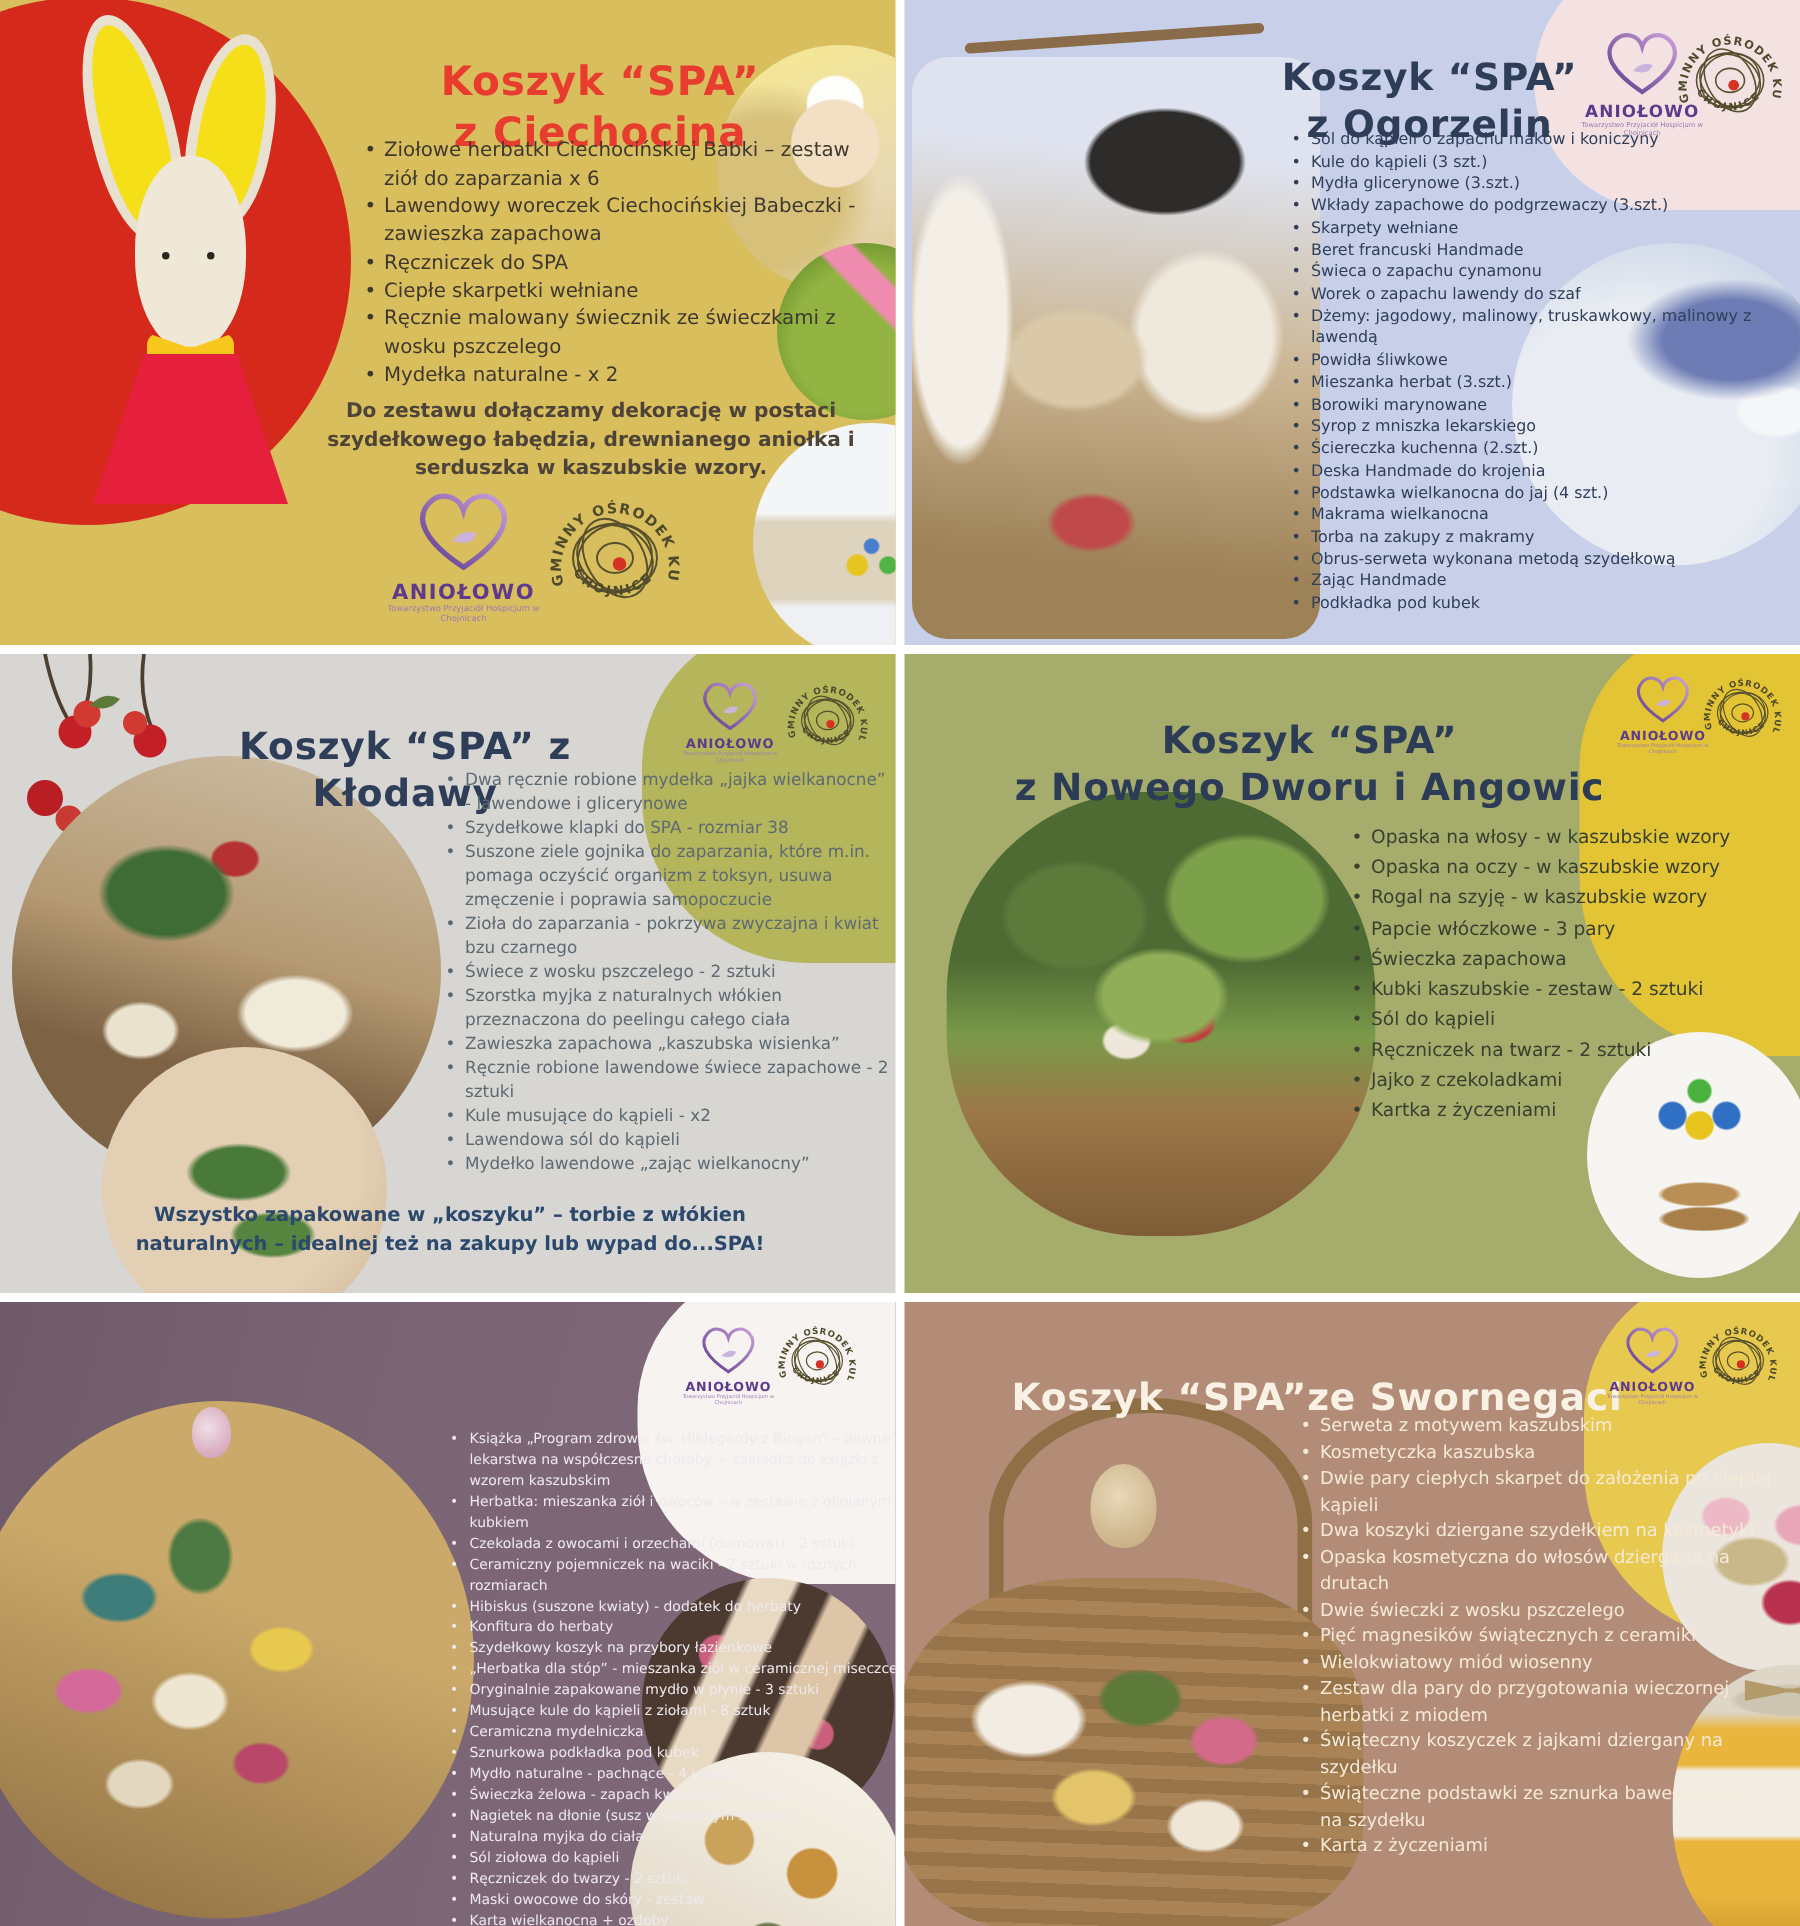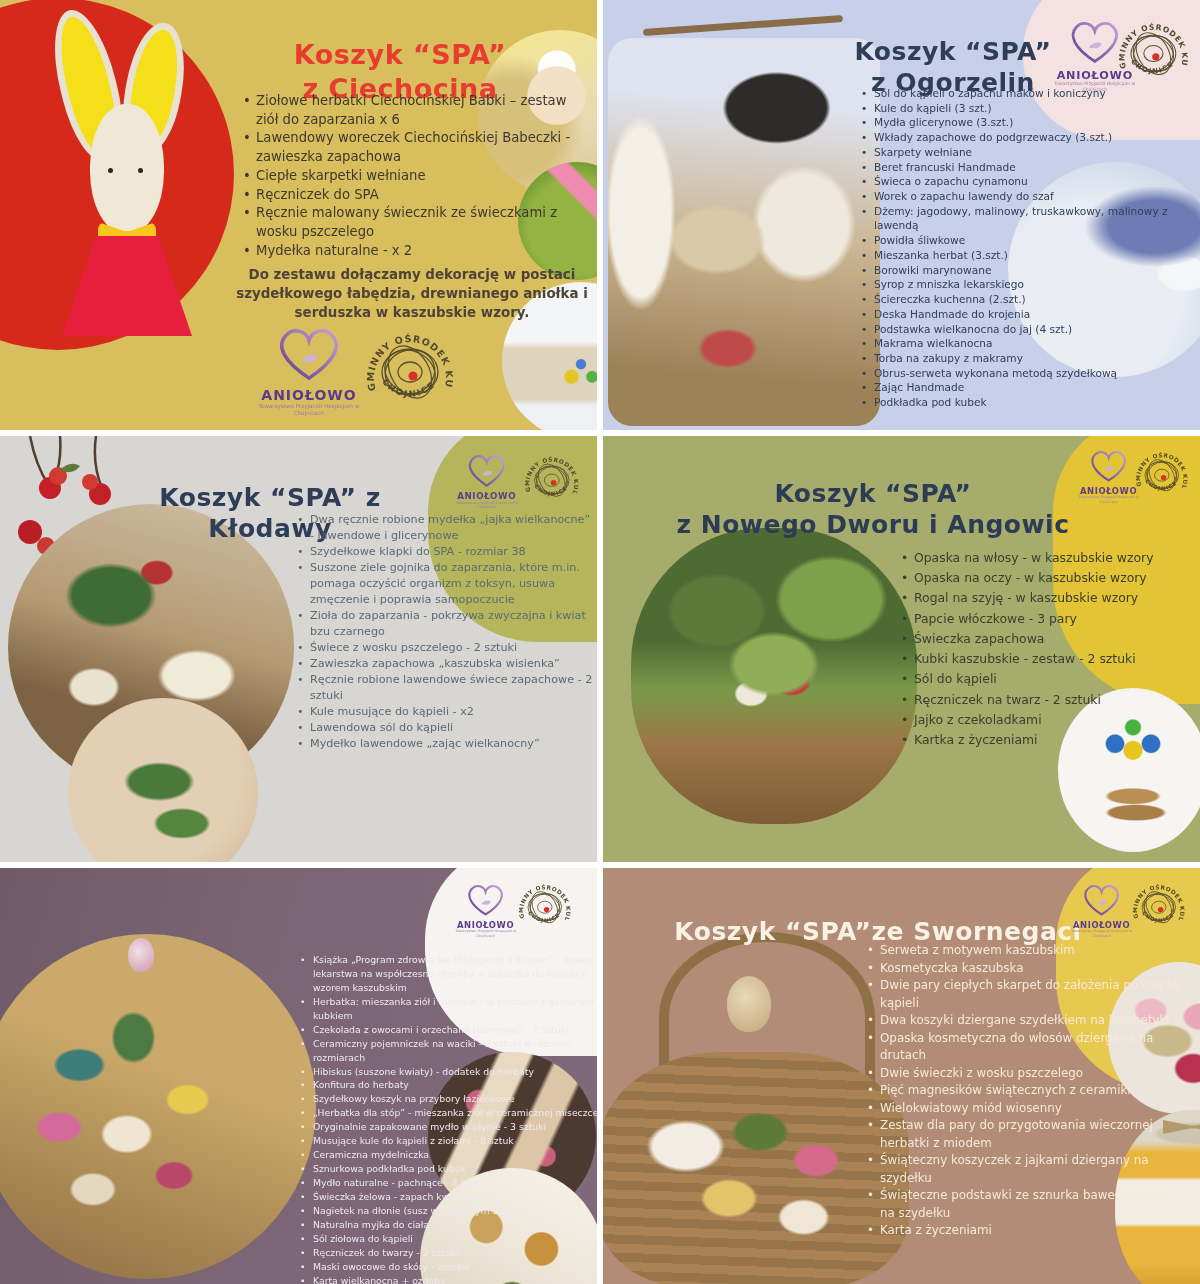--- a/index.html
+++ b/index.html
@@ -26,21 +26,21 @@
   ul.items li{position:relative;padding-left:13px;}
   ul.items li::before{content:"•";position:absolute;left:0;top:0;}
   .p1 .items{left:243px;top:92px;width:345px;font-size:13.2px;line-height:1.42;color:#3e382e;}
   .p2 .items{left:258px;top:86px;width:320px;font-size:10.6px;line-height:1.39;color:#2f3f5a;}
   .p3 .items{left:297px;top:76px;width:300px;font-size:11.2px;line-height:1.43;color:#5d6a72;}
   .p4 .items{left:298px;top:112px;width:295px;font-size:12.4px;line-height:1.63;color:#38402f;}
   .p5 .items{left:300px;top:68px;width:300px;font-size:9.3px;line-height:1.5;color:#efe9ee;margin-top:17px;}
   .p6 .items{left:264px;top:74px;width:315px;font-size:11.9px;line-height:1.47;color:#f5ead8;}
 
   .note{position:absolute;font-weight:bold;text-align:center;margin:0;}
-  .p1 .note{left:226px;top:266px;width:372px;font-size:13.4px;line-height:1.4;color:#4d4338;}
+  .p1 .note{left:208px;top:266px;width:372px;font-size:13.4px;line-height:1.4;color:#4d4338;}
   .p3 .note{left:85px;top:366px;width:430px;font-size:13px;line-height:1.45;color:#2c486d;}
 
   
   .blob{position:absolute;}
   .red-circle{left:-118px;top:-2px;width:352px;height:352px;border-radius:50%;background:#d5291c;}
   .blob-pink{left:420px;top:-28px;width:220px;height:168px;border-radius:80px 0 0 84px;background:#f3e2e1;}
   .blob-olive{left:428px;top:-20px;width:200px;height:226px;border-radius:95px 0 0 110px;background:#b5b65b;}
   .blob-yellow4{left:450px;top:-20px;width:180px;height:288px;border-radius:95px 0 0 120px;background:#e3c434;}
   .blob-white5{left:425px;top:-24px;width:205px;height:212px;border-radius:95px 0 0 105px;background:#f6f3f0;}
   .blob-yellow6{left:453px;top:-20px;width:178px;height:246px;border-radius:95px 0 0 115px;background:#e6c94e;}
@@ -208,22 +208,22 @@
     <div class="ph round c-angel"></div>
     <div class="ph round c-egg"></div>
     <div class="ph round c-candle"></div>
     <h2 class="title">
       <span class="t1">Koszyk “SPA”</span>
       <span class="t2">z Ciechocina</span>
     </h2>
     <ul class="items">
         <li>Ziołowe herbatki Ciechocińskiej Babki – zestaw ziół do zaparzania x 6</li>
         <li>Lawendowy woreczek Ciechocińskiej Babeczki - zawieszka zapachowa</li>
+        <li>Ręczniczek do SPA</li>
         <li>Ciepłe skarpetki wełniane</li>
-        <li>Ręczniczek do SPA</li>
         <li>Ręcznie malowany świecznik ze świeczkami z wosku pszczelego</li>
         <li>Mydełka naturalne - x 2</li>
       </ul>
     <p class="note">Do zestawu dołączamy dekorację w postaci szydełkowego łabędzia, drewnianego aniołka i serduszka w kaszubskie wzory.</p>
     <div class="lg lg-an" style="left:253px;top:324px;">
       <svg width="78" height="58" viewBox="0 0 80 60">
         <defs>
             <linearGradient id="hg1" x1="0" y1="1" x2="1" y2="0">
           <stop offset="0" stop-color="#5e3a8c"></stop>
               <stop offset="1" stop-color="#c9a0d8"></stop>
@@ -333,26 +333,28 @@
     <div class="ph round c-feet3"></div>
     <h2 class="title">
       <span class="t1">Koszyk “SPA” z Kłodawy</span>
     </h2>
     <ul class="items">
         <li>Dwa ręcznie robione mydełka „jajka wielkanocne” - lawendowe i glicerynowe</li>
         <li>Szydełkowe klapki do SPA - rozmiar 38</li>
         <li>Suszone ziele gojnika do zaparzania, które m.in. pomaga oczyścić organizm z toksyn, usuwa zmęczenie i poprawia samopoczucie</li>
         <li>Zioła do zaparzania - pokrzywa zwyczajna i kwiat bzu czarnego</li>
         <li>Świece z wosku pszczelego - 2 sztuki</li>
+        <li>Szorstka myjka z naturalnych włókien przeznaczona do peelingu całego ciała</li>
         <li>Zawieszka zapachowa „kaszubska wisienka”</li>
         <li>Ręcznie robione lawendowe świece zapachowe - 2 sztuki</li>
         <li>Kule musujące do kąpieli - x2</li>
         <li>Lawendowa sól do kąpieli</li>
         <li>Mydełko lawendowe „zając wielkanocny”</li>
       </ul>
+    <p class="note">Wszystko zapakowane w „koszyku” – torbie z włókien naturalnych – idealnej też na zakupy lub wypad do...SPA!</p>
     <div class="lg lg-an s62" style="left:452px;top:16px;">
       <svg width="78" height="58" viewBox="0 0 80 60">
           <path d="M40,56 C14,39 6,23 16,12 C24,3 37,7 40,17 C43,7 56,3 64,12 C74,23 66,39 40,56 Z" fill="none" stroke="url(#hg1)" stroke-width="3.6"></path>
           <path d="M32,38 q8,-9 17,-5 q-3,9 -17,5 Z" fill="#cbb3dc"></path>
         </svg>
       <div class="an-name">ANIOŁOWO</div>
       <div class="an-sub">Towarzystwo Przyjaciół Hospicjum w Chojnicach</div>
     </div>
     <svg class="lg lg-gok s62" style="left:522px;top:12px;" viewBox="0 0 96 96">
       <defs>

